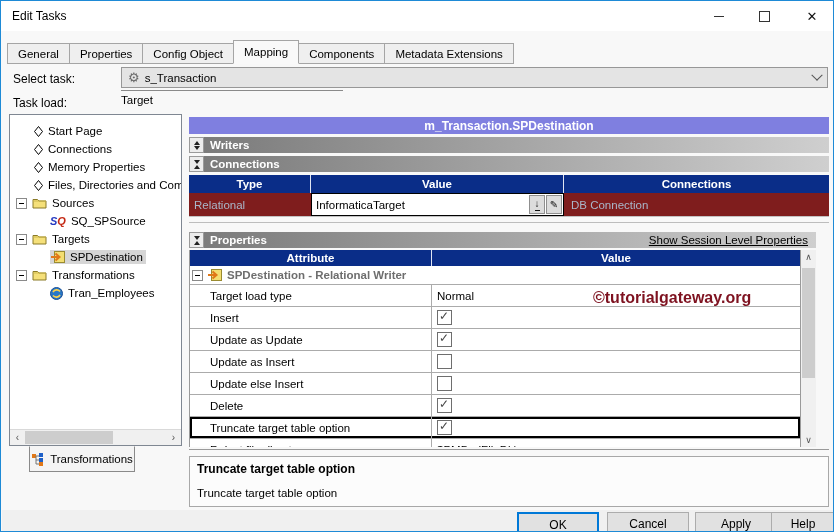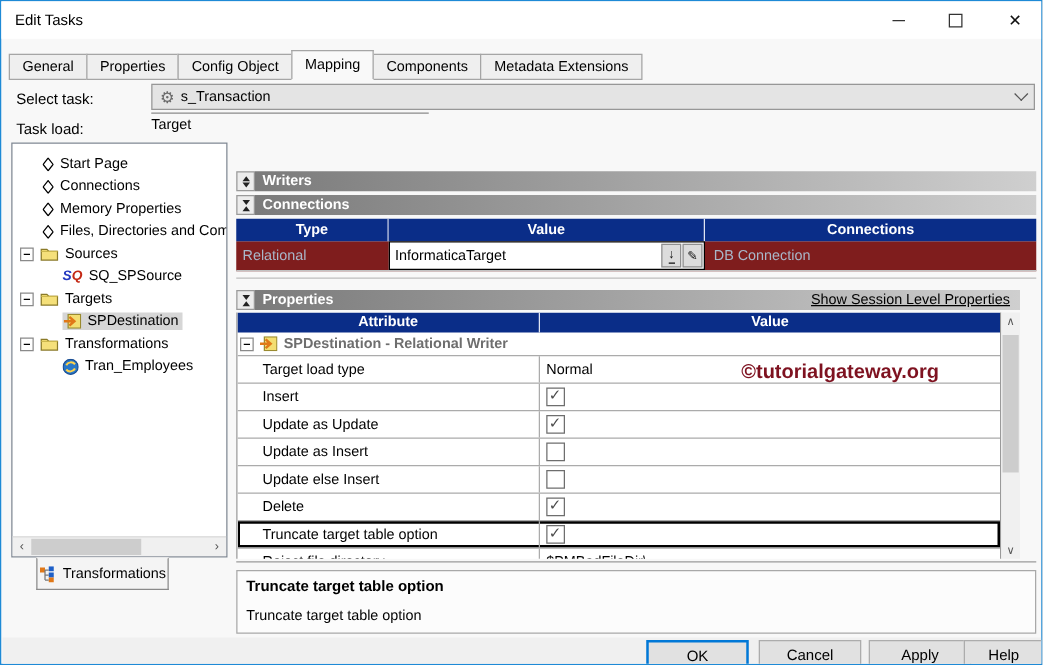--- a/index.html
+++ b/index.html
@@ -262,20 +262,21 @@
           <rect x="1" y="1" width="4" height="4" fill="#e07818"></rect>
           <rect x="8" y="0" width="4" height="4" fill="#1d5fc8"></rect>
           <rect x="8" y="5" width="4" height="4" fill="#1d5fc8"></rect>
           <rect x="8" y="9" width="4" height="4" fill="#e07818"></rect>
           <path d="M5 3 H8 M5 7 H8 M5 11 H8 M5 3 V11" stroke="#777" fill="none"></path>
         </svg>
       </span>
     <span>Transformations</span>
   </div>
 
+  <div class="ptitle">m_Transaction.SPDestination</div>
 
   <div class="secrow" style="top:136px;width:640px">
     <div class="secbtn">
         <span class="tri-up"></span>
         <span class="tri-down"></span>
       </div>
     <div class="secbar">
         <span>Writers</span>
       </div>
   </div>

